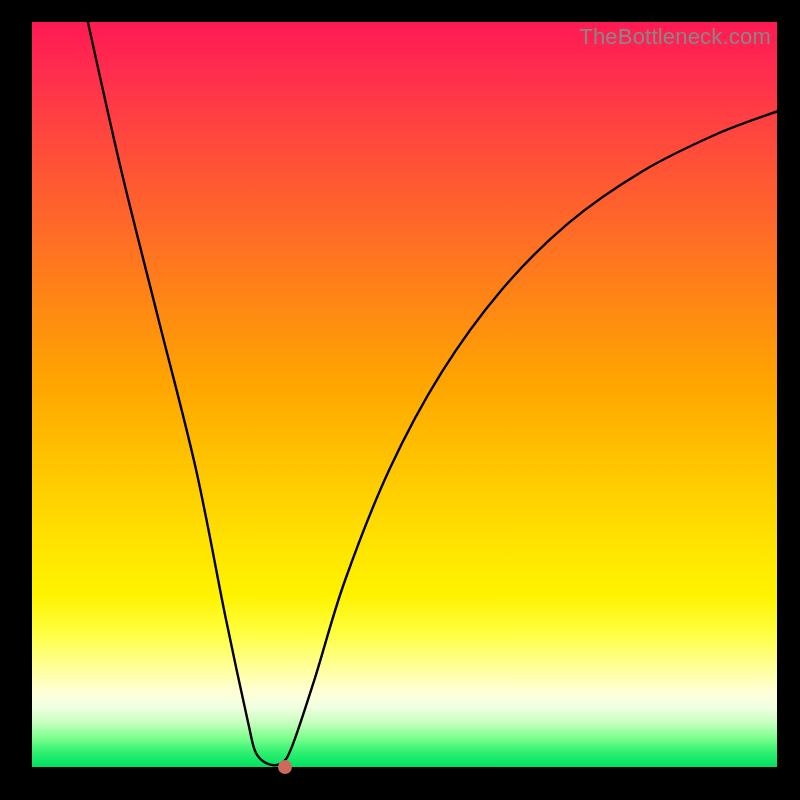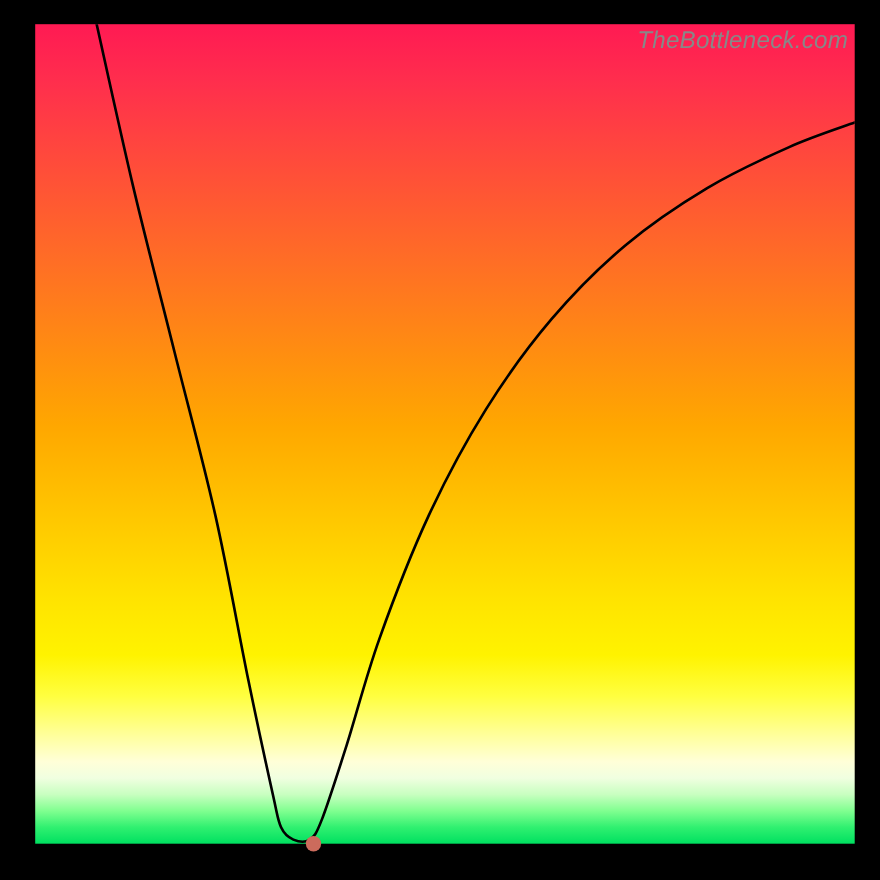--- a/index.html
+++ b/index.html
@@ -2,21 +2,20 @@
 <html><head>
 <meta charset="utf-8">
 <style>
   * { margin: 0; padding: 0; box-sizing: border-box; }
   html, body { width: 800px; height: 800px; overflow: hidden; background: #000; }
   .outer {
     width: 800px;
     height: 684px;
     background: #000;
     position: relative;
-    font-style: italic;
   }
   .plot {
     position: absolute;
     left: 32px;
     top: 22px;
     width: 745px;
     height: 745px;
     background: linear-gradient(to bottom,
       #ff1a53 0%,
       #ff2e4d 7%,

